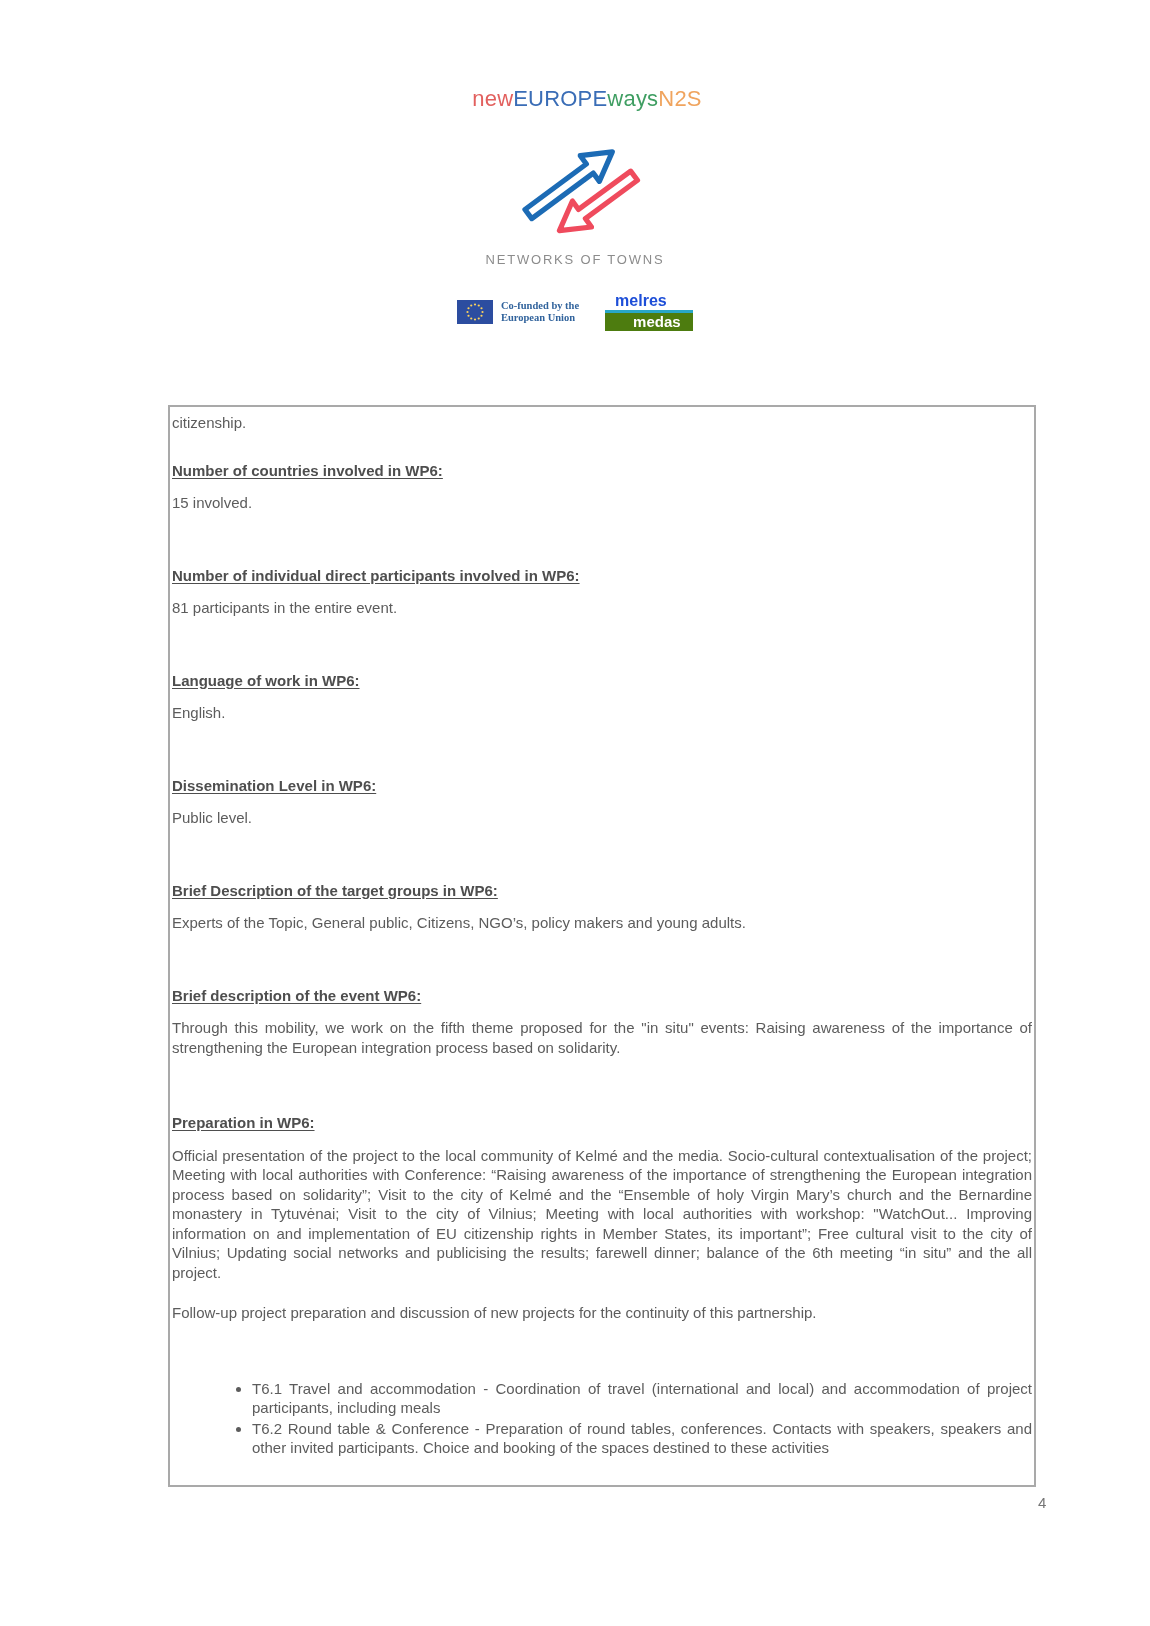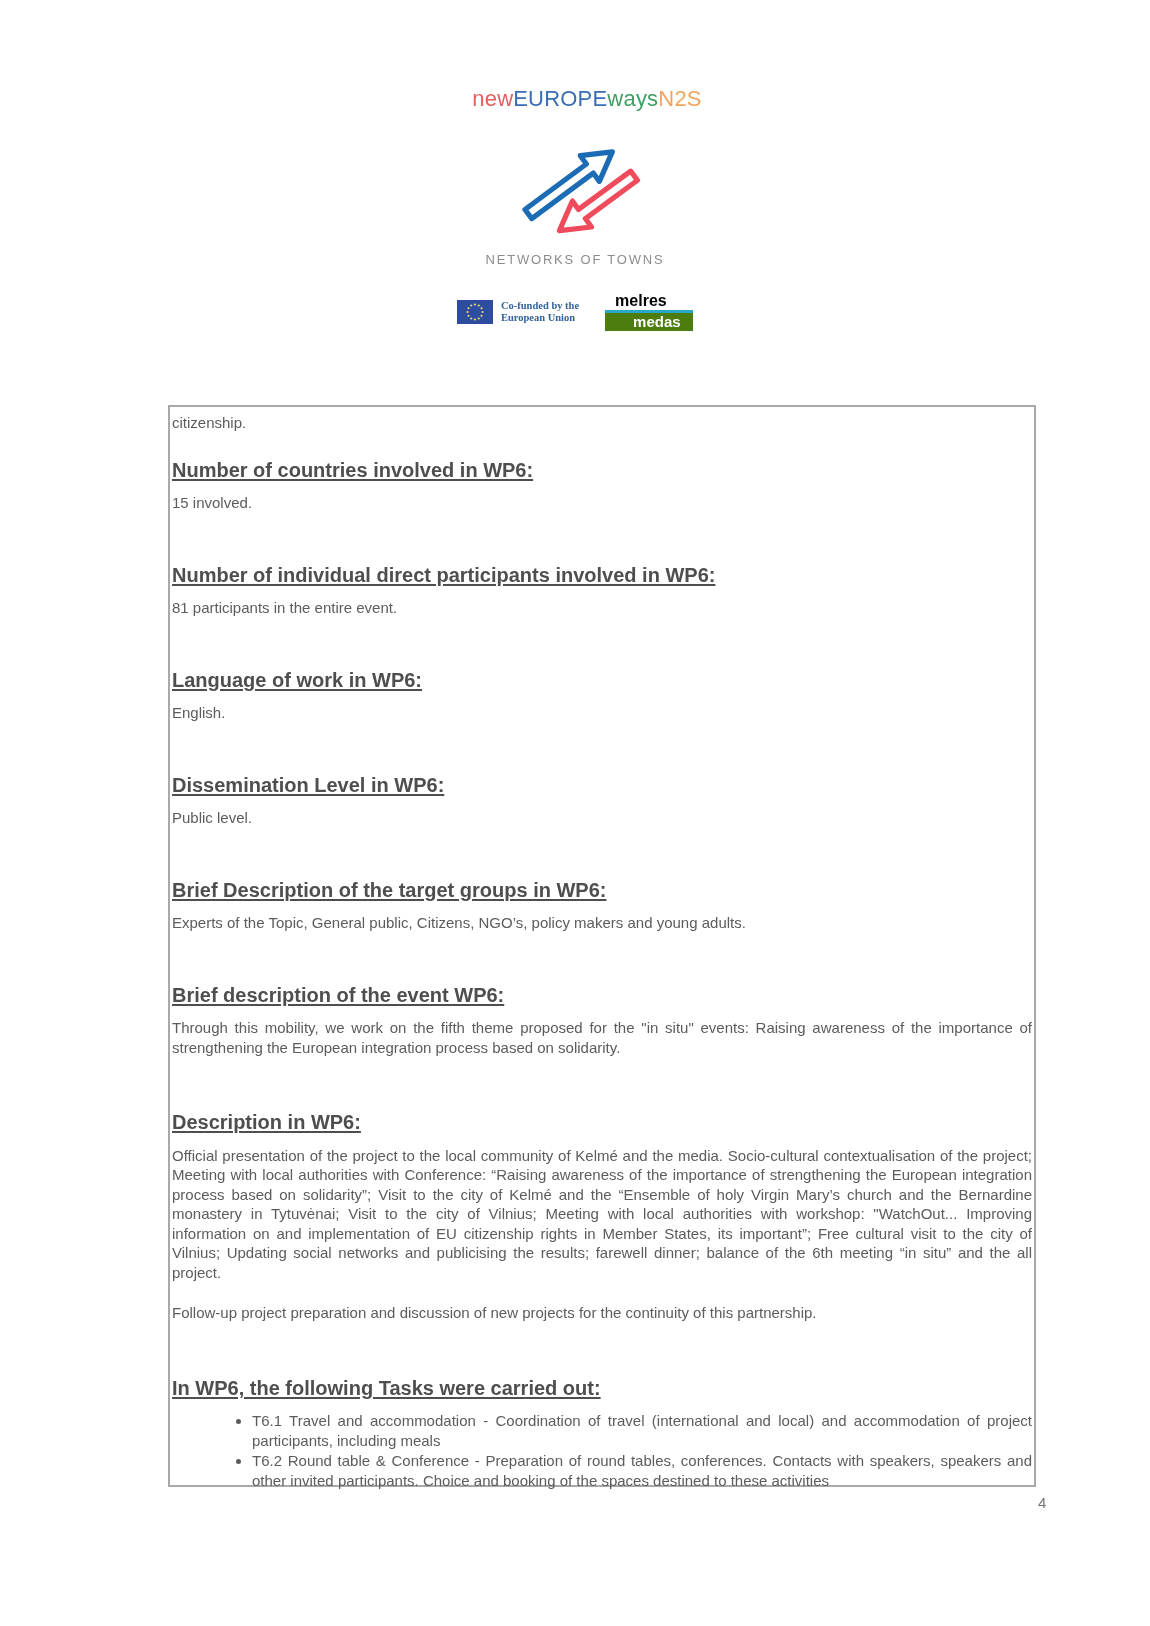--- a/index.html
+++ b/index.html
@@ -82,21 +82,21 @@
   .sec { margin-top: 53px; }
   .sec-first { margin-top: 28px; }
   .sec-activities { margin-top: 56px; }
   .sec-tasks { margin-top: 56px; }
   .sec-heading {
     font-weight: bold;
     text-decoration: underline;
     text-underline-offset: 2px;
     color: #4e4e4e;
     margin-bottom: 13px;
-    font-size: 20px;
+    font-size: 15px;
     line-height: 19.5px;
   }
   .sec-body { color: #5c5c5c; }
   .just { text-align: justify; }
   .follow-up { margin-top: 21px; }
   .tasks-list {
     margin: 9px 0 0 60px;
     padding-left: 20px;
   }
   .tasks-list li { text-align: justify; margin-bottom: 1px; }
@@ -146,21 +146,21 @@
             <circle cx="24.5" cy="8.25" r="1.1"></circle>
         </g>
       </svg>
       <div class="eu-badge-text">
         <div>Co-funded by the</div>
         <div>European Union</div>
       </div>
     </div>
 
     <div class="melres-logo">
-      <span class="melres-top" style="color: #000000;">melres</span>
+      <span class="melres-top" style="color: #1d4ed8;">melres</span>
       <span class="melres-bottom" style="background-color: #4d7c0f;">medas</span>
     </div>
 
   </div>
 
   <div class="content-box">
 
     <div class="frag">citizenship.</div>
 
     <div class="sec sec-first">
@@ -187,27 +187,26 @@
       <div class="sec-heading">Brief Description of the target groups in WP6:</div>
       <div class="sec-body">Experts of the Topic, General public, Citizens, NGO’s, policy makers and young adults.</div>
     </div>
 
     <div class="sec">
       <div class="sec-heading">Brief description of the event WP6:</div>
       <div class="sec-body just">Through this mobility, we  work on the fifth theme proposed for the "in situ" events: Raising awareness of the importance of strengthening the European integration process based on solidarity.</div>
     </div>
 
     <div class="sec sec-activities">
-      <div class="sec-heading">Description in WP6:</div>
+      <div class="sec-heading">Preparation in WP6:</div>
       <div class="sec-body just">Official presentation of the project to the local community of Kelmé and the media. Socio-cultural contextualisation of the project; Meeting with local authorities with Conference: “Raising awareness of the importance of strengthening the European integration process based on solidarity”; Visit to the city of Kelmé and the “Ensemble of holy Virgin Mary’s church and the Bernardine monastery in Tytuvėnai; Visit to the city of Vilnius; Meeting with local authorities with workshop: "WatchOut... Improving information on and implementation of EU citizenship rights in Member States, its important”; Free cultural visit to the city of Vilnius; Updating social networks and publicising the results; farewell dinner; balance of the 6th meeting “in situ” and the all  project.</div>
       <div class="sec-body follow-up">Follow-up project preparation and discussion of new projects for the continuity of this partnership.</div>
     </div>
 
     <div class="sec sec-tasks">
-      <div class="sec-heading">In WP6, the following Tasks were carried out:</div>
       <ul class="tasks-list">
         <li>T6.1 Travel and accommodation - Coordination of travel (international and local) and accommodation of project participants, including meals</li>
         <li>T6.2 Round table &amp; Conference - Preparation of round tables, conferences. Contacts with speakers, speakers and other invited participants. Choice and booking of the spaces destined to these activities</li>
       </ul>
     </div>
 
   </div>
 
   <div class="page-number">4</div>
 

